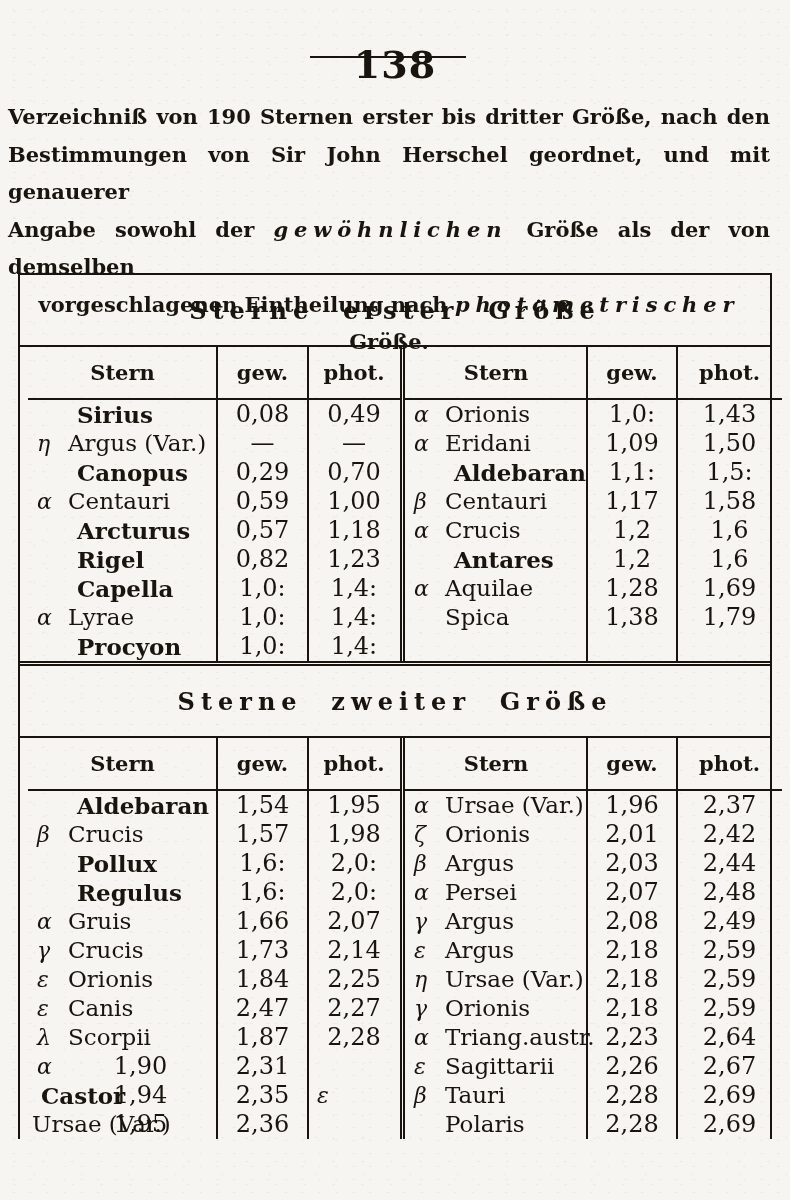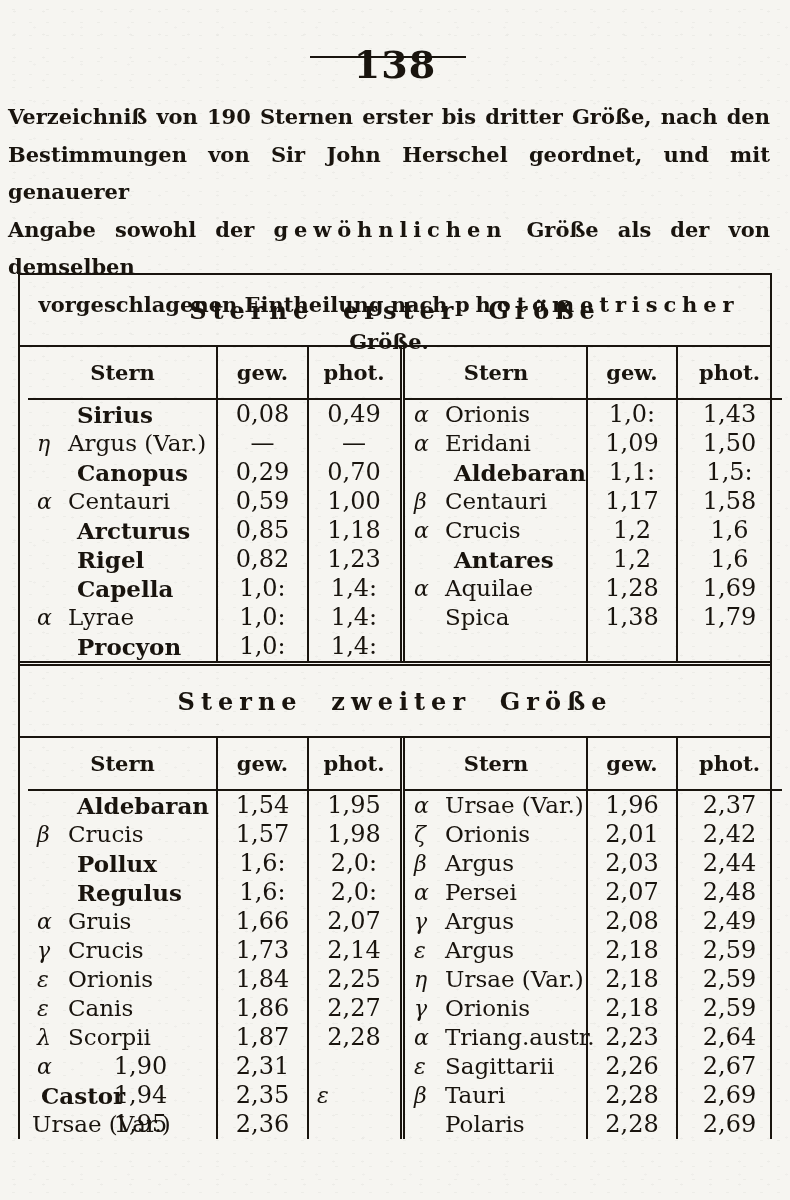--- a/index.html
+++ b/index.html
@@ -16,21 +16,21 @@
     color:#19140e;
   }
   .pagenum{position:absolute;top:6px;left:0;width:100%;text-align:center;
     font-size:38px;font-weight:bold;letter-spacing:1px;margin-top:36px;}
   .pagenum-rule{position:absolute;top:56px;left:310px;width:156px;height:2px;background:#19140e;}
 
   .heading{position:absolute;top:98px;left:8px;width:762px;font-weight:bold;font-size:21px;}
   .h-line{line-height:37.5px;}
   .h-line.just{text-align:justify;text-align-last:justify;}
   .h-line.center{text-align:center;}
-  .sperr{letter-spacing:0.28em;}
+  .sperr{letter-spacing:0.28em;font-style:italic;}
 
   .startable{position:absolute;top:273px;left:18px;width:754px;
     border:2px solid #19140e;border-bottom:none;box-sizing:border-box;}
   .section-title{height:70px;border-bottom:2px solid #19140e;
     display:flex;align-items:center;justify-content:center;
     font-weight:bold;font-size:24px;letter-spacing:0.25em;word-spacing:0.6em;}
   .mag-section + .mag-section{border-top:5px double #19140e;}
   .section-body{display:flex;align-items:stretch;padding-left:8px;}
 
   .half{position:relative;display:grid;grid-template-rows:53px;grid-auto-rows:29px;
@@ -87,21 +87,21 @@
           <div class="cell prefix"></div>
           <div class="cell name fraktur">Canopus</div>
           <div class="cell num">0,29</div>
           <div class="cell num">0,70</div>
           <div class="cell prefix">α</div>
           <div class="cell name">Centauri</div>
           <div class="cell num">0,59</div>
           <div class="cell num">1,00</div>
           <div class="cell prefix"></div>
           <div class="cell name fraktur">Arcturus</div>
-          <div class="cell num">0,85</div>
+          <div class="cell num">0,57</div>
           <div class="cell num">1,18</div>
           <div class="cell prefix"></div>
           <div class="cell name fraktur">Rigel</div>
           <div class="cell num">0,82</div>
           <div class="cell num">1,23</div>
           <div class="cell prefix"></div>
           <div class="cell name fraktur">Capella</div>
           <div class="cell num">1,0:</div>
           <div class="cell num">1,4:</div>
           <div class="cell prefix">α</div>
@@ -187,21 +187,21 @@
           <div class="cell prefix">γ</div>
           <div class="cell name">Crucis</div>
           <div class="cell num">1,73</div>
           <div class="cell num">2,14</div>
           <div class="cell prefix">ε</div>
           <div class="cell name">Orionis</div>
           <div class="cell num">1,84</div>
           <div class="cell num">2,25</div>
           <div class="cell prefix">ε</div>
           <div class="cell name">Canis</div>
-          <div class="cell num">1,86</div>
+          <div class="cell num">2,47</div>
           <div class="cell num">2,27</div>
           <div class="cell prefix">λ</div>
           <div class="cell name">Scorpii</div>
           <div class="cell num">1,87</div>
           <div class="cell num">2,28</div>
           <div class="cell prefix">α</div>
           <div class="cell num">1,90</div>
           <div class="cell num">2,31</div>
           <div class="cell prefix"></div>
           <div class="cell name fraktur">Castor</div>

